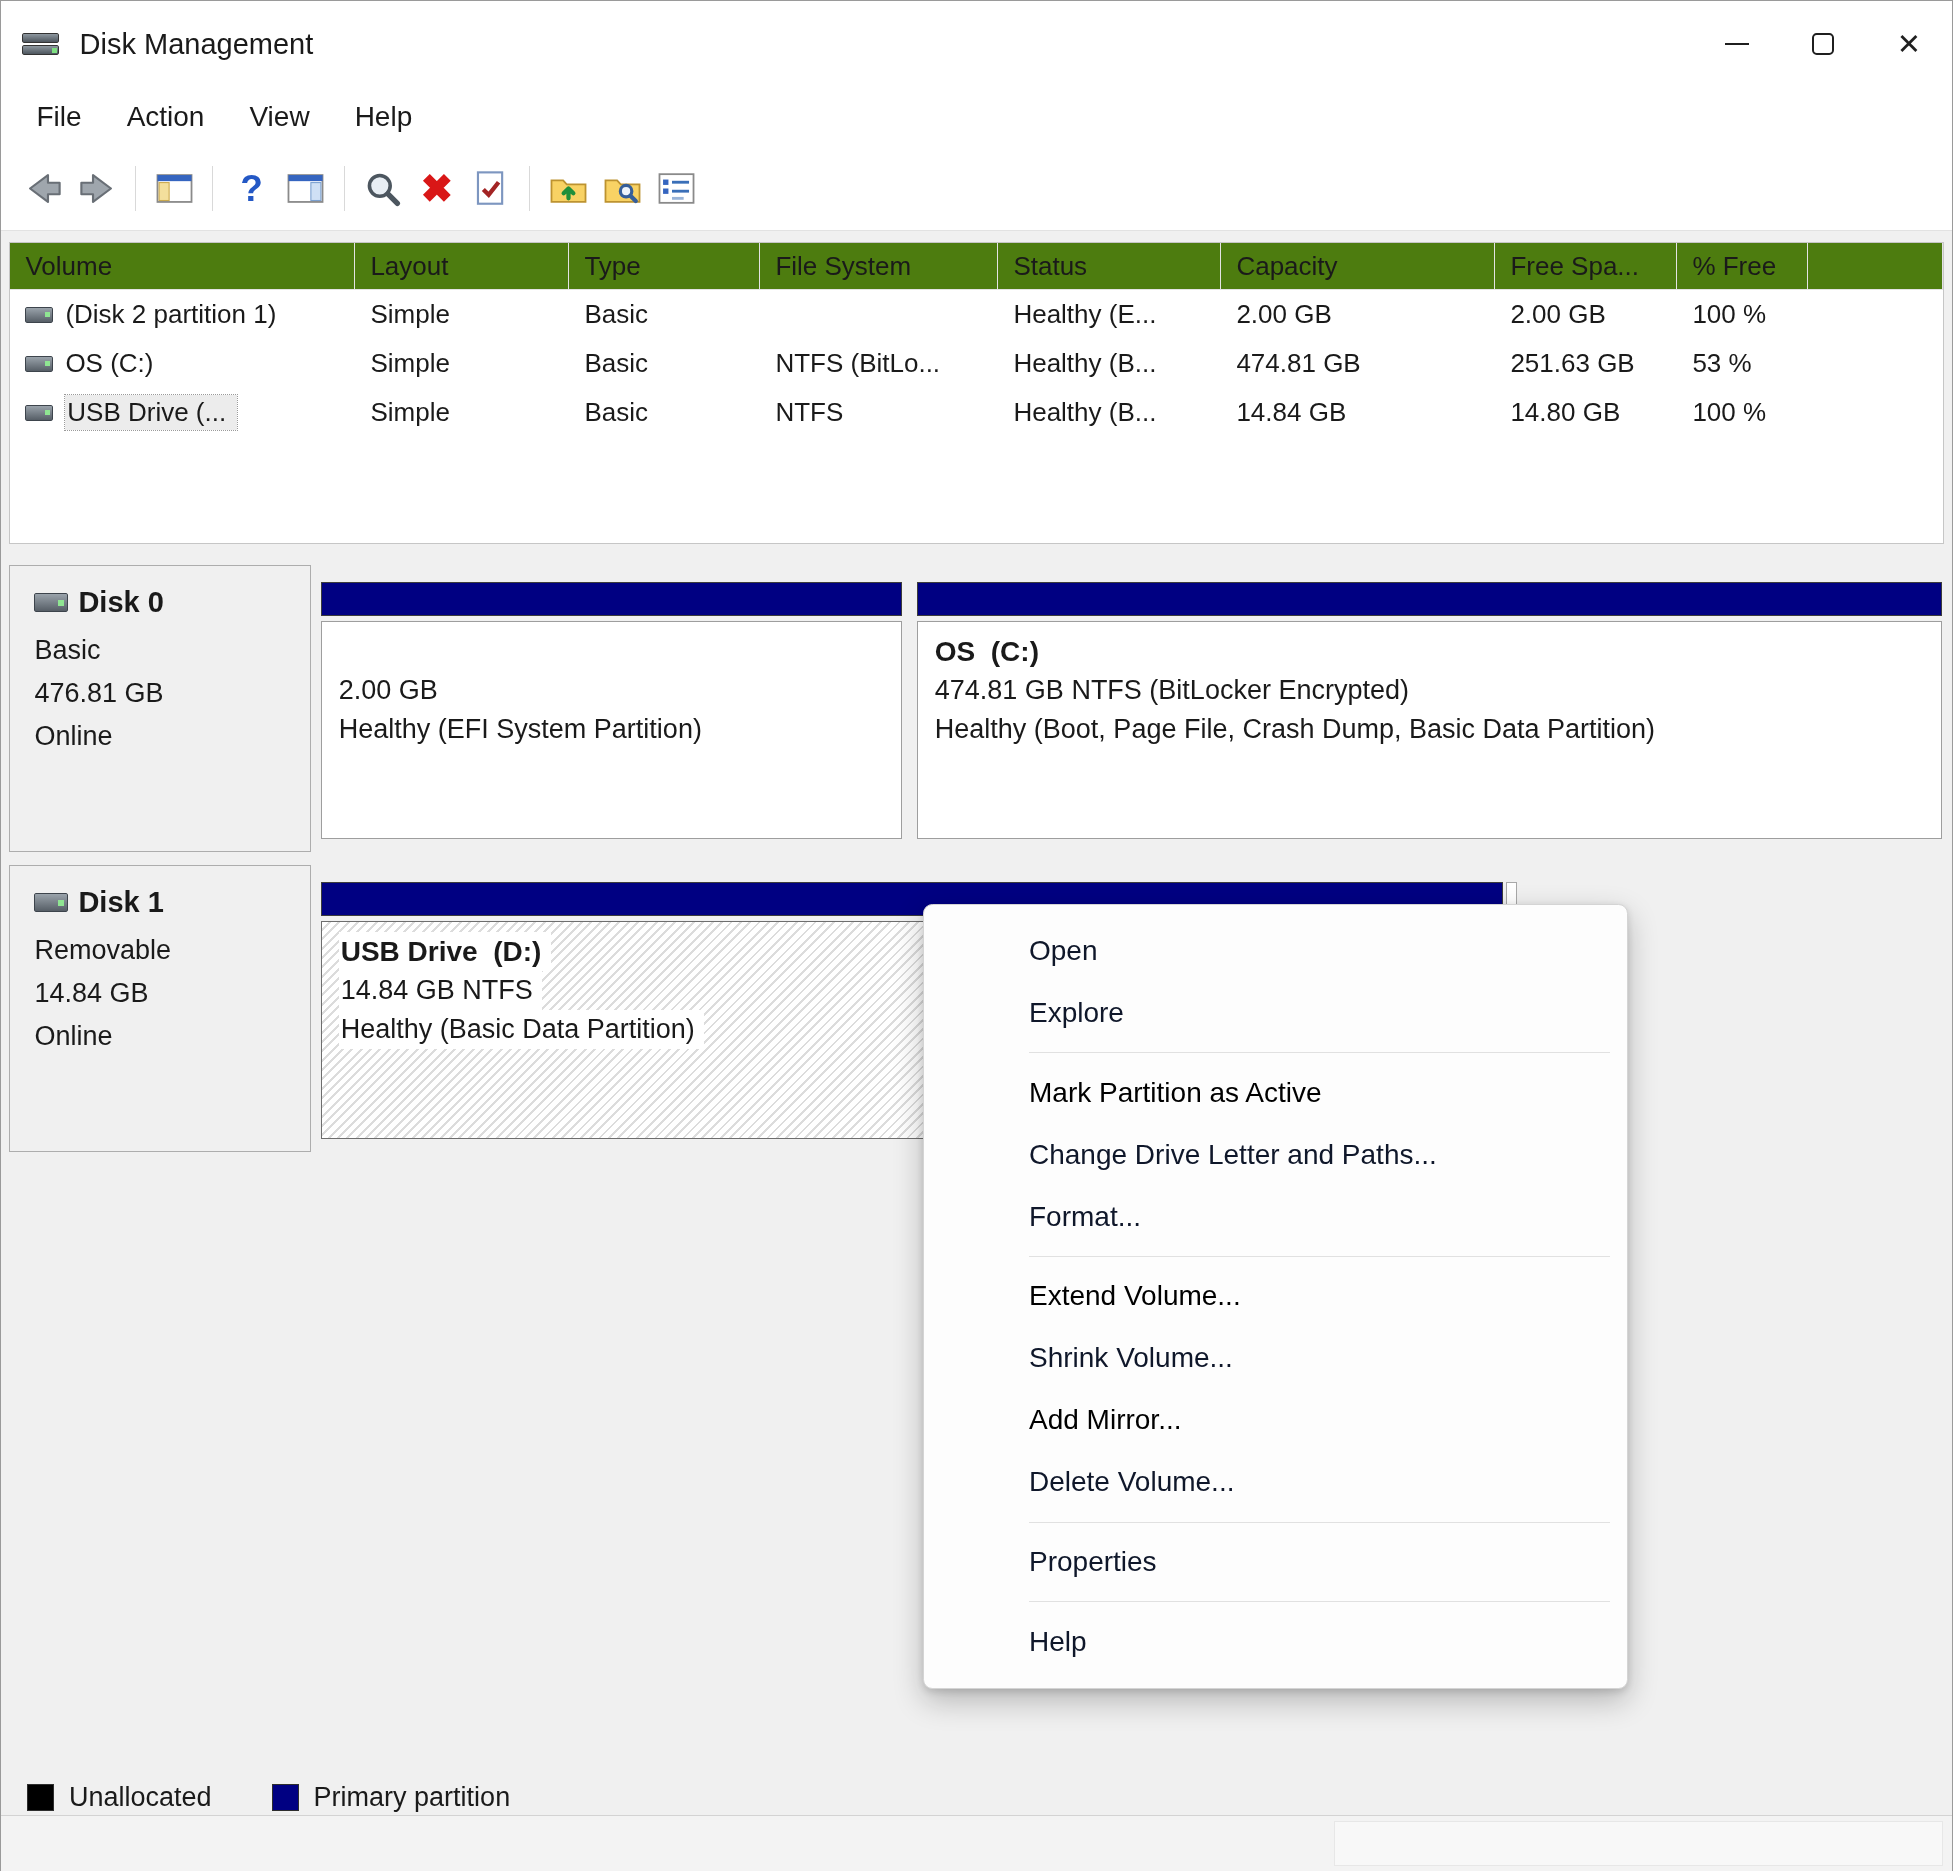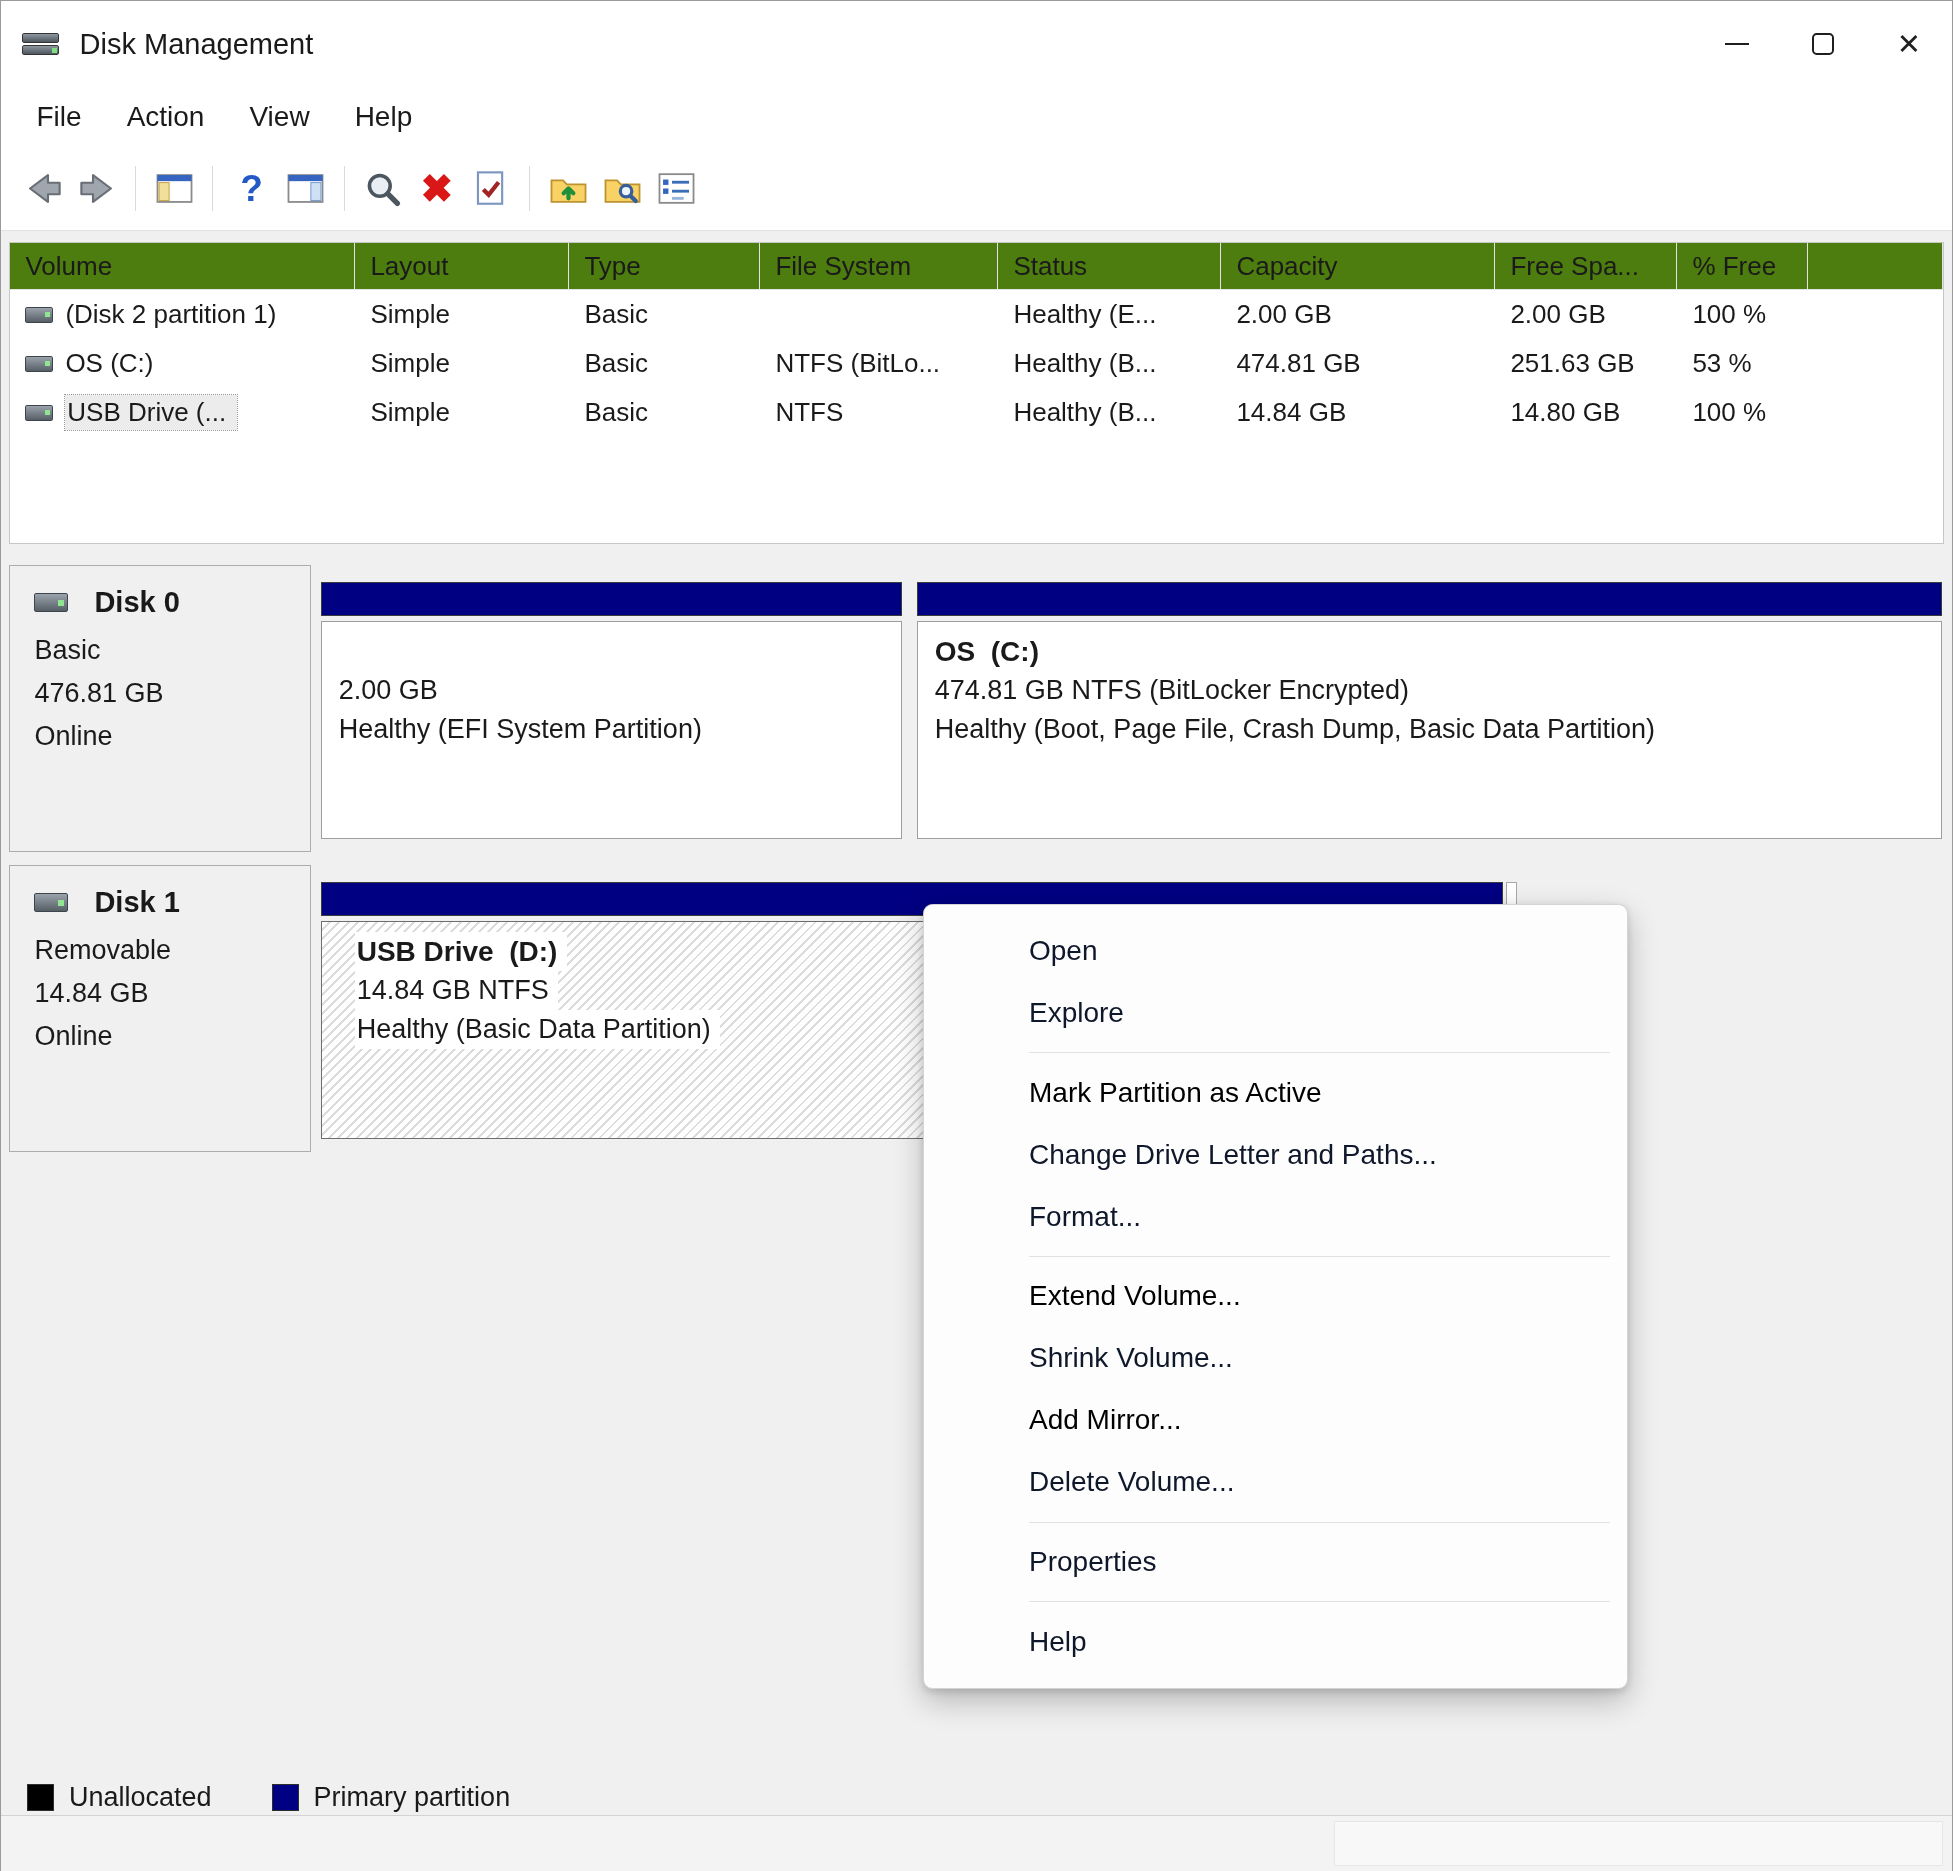--- a/index.html
+++ b/index.html
@@ -57,35 +57,35 @@
   .vt-row { display: flex; height: 49px; }
   .vol-icon { width: 28px; height: 16px; margin-right: 12px; flex: 0 0 auto;
     background: linear-gradient(180deg,#9aa3ab,#565e66); border: 0.9px solid #3d444c; border-radius: 1.9px; position: relative; }
   .vol-icon::after { content: ""; position: absolute; right: 2.8px; top: 4.7px; width: 4.7px; height: 4.7px; background: #8fe592; }
   .selected-label { background: #ececec; outline: 0.9px dotted #9a9a9a; padding: 1.9px 11.2px 1.9px 1.9px; }
 
   
   .graph-area { margin: 20.6px 8.4px 0 8.4px; }
   .disk-band { display: flex; height: 287px; margin-bottom: 13px; }
   .disk-info { width: 302px; background: #f0f0f0; border: 0.9px solid #adadad; padding: 20.6px 0 0 24px; }
-  .disk-title { display: flex; align-items: center; gap: 26px; font-weight: bold; font-size: 29px; margin-bottom: 9.4px; }
+  .disk-title { display: flex; align-items: center; gap: 10px; font-weight: bold; font-size: 29px; margin-bottom: 9.4px; }
   .disk-icon { width: 34px; height: 19px; background: linear-gradient(180deg,#9aa3ab,#565e66); border: 0.9px solid #3d444c; border-radius: 1.9px; position: relative; display: inline-block; }
   .disk-icon::after { content: ""; position: absolute; right: 3.7px; top: 5.6px; width: 5.6px; height: 5.6px; background: #8fe592; }
   .disk-line { font-size: 27px; line-height: 43px; }
   .disk-parts { flex: 1; display: flex; padding: 17px 1.9px 13px 9.4px; }
   .partition { display: flex; flex-direction: column; }
   .p-efi { width: 581px; }
   .p-os  { flex: 1; margin-left: 15px; }
   .p-usb { width: 1182px; }
   .part-bar { height: 34px; background: #000082; border: 0.9px solid #3c3c3c; }
   .part-body { flex: 1; margin-top: 5.6px; background: #fff; border: 0.9px solid #9e9e9e; padding: 9.4px 17px; font-size: 27px; line-height: 39px; }
   .part-title { font-weight: bold; font-size: 28px; white-space: pre-wrap; min-height: 39px; }
   .part-line { white-space: nowrap; overflow: hidden; }
   .hatched { background: repeating-linear-gradient(135deg, #ffffff 0 4.7px, #dcdcdc 4.7px 6.6px); border: 1.9px solid #6e6e6e; }
-  .hatched .hl { background: #fff; display: inline-block; padding: 0 9.4px 0 1.9px; margin-left: 16px; }
+  .hatched .hl { background: #fff; display: inline-block; padding: 0 9.4px 0 1.9px; }
   .band-end { width: 11.2px; margin-left: 2.8px; background: #fff; border: 0.9px solid #a8a8a8; }
 
   
   .context-menu { position: absolute; left: 922px; top: 903px; width: 705px;
     background: #fdfdfd; border: 0.9px solid #d4d4d4; border-radius: 9.4px;
     box-shadow: 0 11.2px 30px rgba(0,0,0,0.24), 0 2.8px 7.5px rgba(0,0,0,0.12);
     padding: 15px 0; z-index: 50; }
   .cm-item { height: 62px; display: flex; align-items: center; padding-left: 105px; font-size: 28px; color: #0f172a; }
   .cm-item.disabled { color: #000000; }
   .cm-sep { height: 0.9px; background: #e1e1e1; margin: 8.4px 17px 8.4px 105px; }

